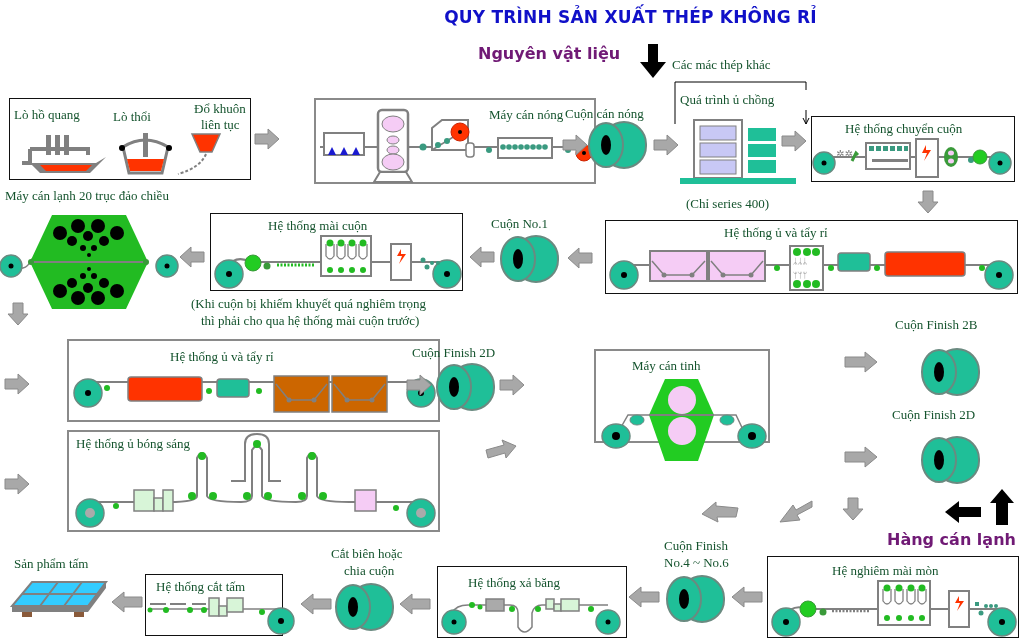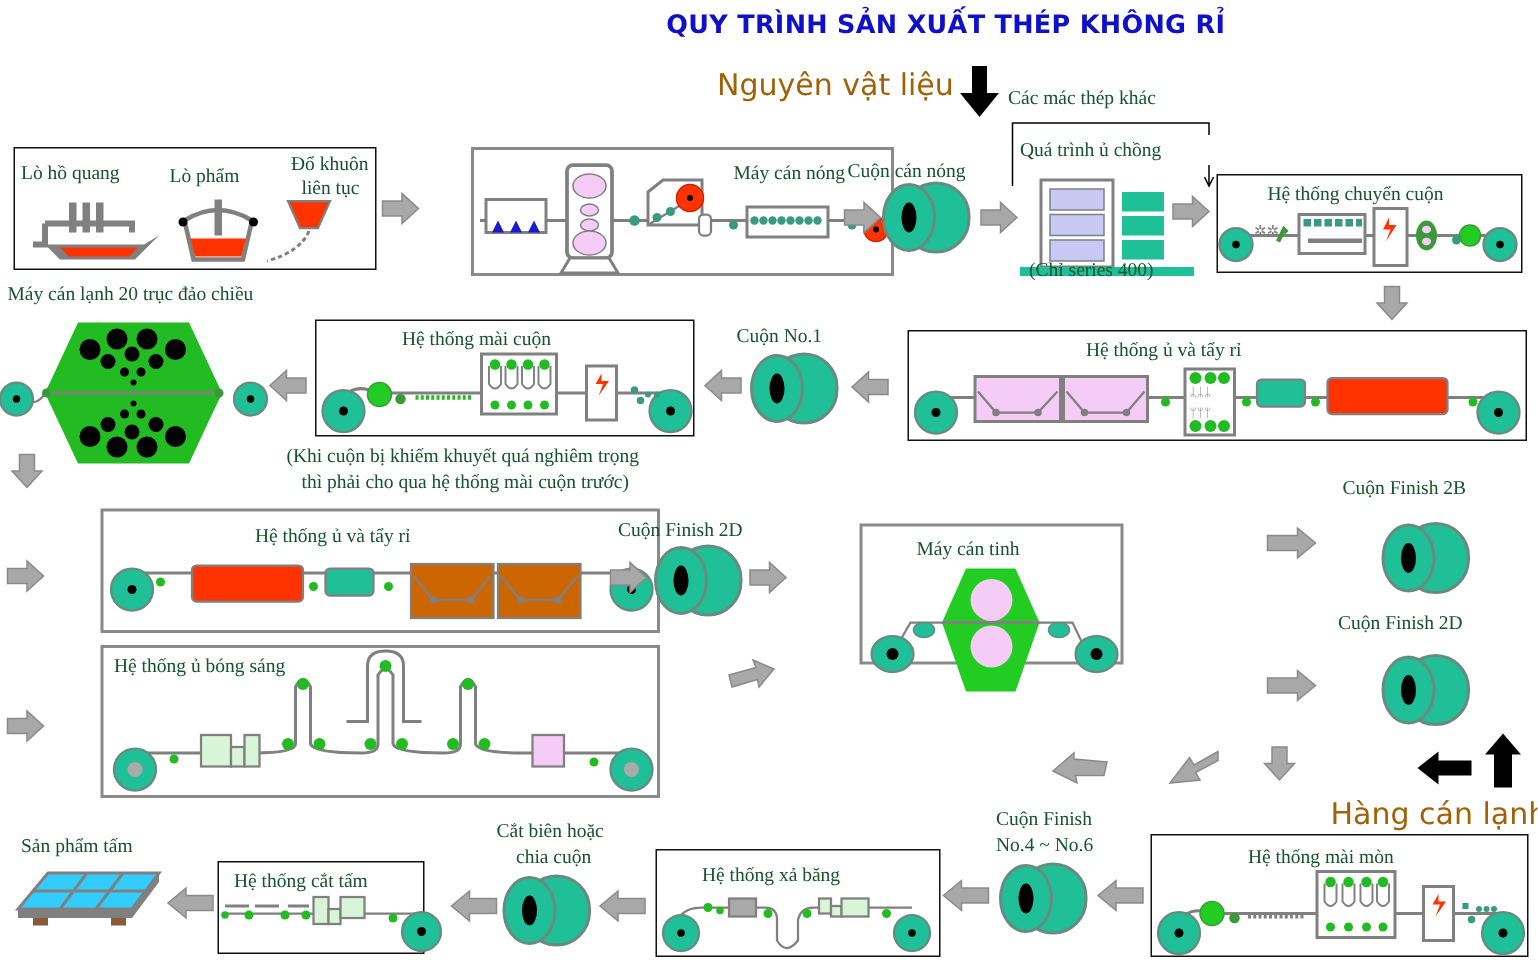--- a/index.html
+++ b/index.html
@@ -5,21 +5,21 @@
   html, body { margin:0; padding:0; background:#ffffff; }
   body { width:1025px; height:644px; position:relative; overflow:hidden;
          font-family:"DejaVu Sans", sans-serif; }
   .lbl { position:absolute; color:#14532d; font-size:13px; white-space:nowrap; line-height:16px;font-family:Liberation Serif, serif; }
   .lbl.c { text-align:center;margin-left:16px; }
   .box { position:absolute; box-sizing:border-box; background:#fff; }
   .box.dk { border:1.5px solid #111; }
   .box.gr { border:2px solid #8a8a8a;margin-left:36px; }
   .title { position:absolute; left:0; width:100%; text-align:center; top:7px; padding-left:236px; box-sizing:border-box;
            color:#1010c8; font-weight:bold; font-size:17px; letter-spacing:0.2px; }
-  .red { color:#a16207; font-weight:normal; font-size:20px; position:absolute; white-space:nowrap; }
+  .red { color:#701a75; font-weight:bold; font-size:16px; position:absolute; white-space:nowrap; }
   svg { position:absolute; overflow:visible; }
 </style>
 </head>
 <body>
 
 <svg width="0" height="0" style="position:absolute">
   <defs>
     <g id="arrowR">
         <path d="M0,5 H13 V0 L24,10 L13,20 V15 H0 Z" fill="#a8a8a8" stroke="#8a8a8a" stroke-width="1"></path>
       </g>
@@ -49,21 +49,21 @@
 </svg>
 
 <div class="title">QUY TRÌNH SẢN XUẤT THÉP KHÔNG RỈ</div>
 <div class="red" style="left:478px;top:44px;">Nguyên vật liệu</div>
 <svg style="left:640px;top:44px;" width="26" height="34">
   <path d="M8,0 H18 V18 H26 L13,34 L0,18 H8 Z" fill="#000"></path>
 </svg>
 
 <div class="box dk" style="left:9px;top:98px;width:242px;height:82px;">
   <div class="lbl" style="left:4px;top:8px;">Lò hồ quang</div>
-  <div class="lbl" style="left:103px;top:10px;">Lò phẩm</div>
+  <div class="lbl" style="left:103px;top:10px;">Lò thổi</div>
   <div class="lbl c" style="left:168px;top:2px;">Đổ khuôn</div>
   <div class="lbl c" style="left:175px;top:18px;">liên tục</div>
   <svg style="left:8px;top:34px;" width="90" height="45">
     <path d="M12,16 H70 V22 M12,16 V30 H4" fill="none" stroke="#808080" stroke-width="4"></path>
     <rect x="28" y="2" width="5" height="20" fill="#808080"></rect>
       <rect x="37" y="2" width="5" height="20" fill="#808080"></rect>
       <rect x="46" y="2" width="5" height="20" fill="#808080"></rect>
     <path d="M12,30 H78 L88,24 L72,40 H22 Z" fill="#808080"></path>
     <path d="M22,32 H74 L68,38 H28 Z" fill="#ff3300"></path>
   </svg>
@@ -141,21 +141,21 @@
 <svg style="left:680px;top:118px;" width="118" height="68">
   <rect x="14" y="2" width="48" height="58" fill="#fff" stroke="#808080" stroke-width="2"></rect>
   <rect x="20" y="8" width="36" height="14" fill="#c8c8f5" stroke="#808080"></rect>
   <rect x="20" y="25" width="36" height="14" fill="#c8c8f5" stroke="#808080"></rect>
   <rect x="20" y="42" width="36" height="14" fill="#c8c8f5" stroke="#808080"></rect>
   <rect x="68" y="10" width="28" height="13" fill="#1fbf98"></rect>
   <rect x="68" y="26" width="28" height="13" fill="#1fbf98"></rect>
   <rect x="68" y="42" width="28" height="13" fill="#1fbf98"></rect>
   <rect x="0" y="60" width="116" height="6" fill="#1fbf98"></rect>
 </svg>
-<div class="lbl" style="left:686px;top:172px;">(Chỉ series 400)</div>
+<div class="lbl" style="left:686px;top:196px;">(Chỉ series 400)</div>
 <svg style="left:782px;top:131px;" width="24" height="20">
     <use href="#arrowR"></use>
   </svg>
 
 <div class="box dk" style="left:811px;top:116px;width:204px;height:66px;">
   <div class="lbl" style="left:33px;top:4px;">Hệ thống chuyển cuộn</div>
   <svg style="left:0;top:0;" width="204" height="66">
     <line x1="12" y1="40" x2="188" y2="40" stroke="#808080" stroke-width="2"></line>
     <use href="#reelS" x="12" y="46"></use>
     <use href="#reelS" x="188" y="46"></use>
@@ -340,21 +340,21 @@
 <svg style="left:436px;top:364px;" width="62" height="48">
     <use href="#coilBig"></use>
   </svg>
 <svg style="left:500px;top:375px;" width="24" height="20">
     <use href="#arrowR"></use>
   </svg>
 <svg style="left:486px;top:438px;" width="30" height="24">
   <path d="M0,12 L18,7 L16,2 L30,8 L20,20 L19,15 L2,20 Z" fill="#a8a8a8" stroke="#8a8a8a"></path>
 </svg>
 
-<div class="box gr" style="left:537px;top:349px;width:176px;height:94px;">
+<div class="box gr" style="left:558px;top:349px;width:176px;height:94px;">
   <div class="lbl" style="left:36px;top:7px;">Máy cán tinh</div>
   <svg style="left:0;top:0;" width="176" height="128">
     <path d="M20,85 L32,64 L140,64 L150,85" fill="none" stroke="#808080" stroke-width="1.5"></path>
     <ellipse cx="20" cy="85" rx="14" ry="12" fill="#1fbf98" stroke="#6a8a80" stroke-width="1.5"></ellipse>
       <circle cx="20" cy="85" r="4" fill="#000"></circle>
     <ellipse cx="156" cy="85" rx="14" ry="12" fill="#1fbf98" stroke="#6a8a80" stroke-width="1.5"></ellipse>
       <circle cx="156" cy="85" r="4" fill="#000"></circle>
     <ellipse cx="41" cy="69" rx="7" ry="5" fill="#1fbf98" stroke="#6a8a80"></ellipse>
     <ellipse cx="131" cy="69" rx="7" ry="5" fill="#1fbf98" stroke="#6a8a80"></ellipse>
     <path d="M69,28 H102 L118,64 L102,110 H69 L53,64 Z" fill="#22cc22"></path>
@@ -498,21 +498,21 @@
 <div class="lbl c" style="left:648px;top:538px;">Cuộn Finish</div>
 <div class="lbl c" style="left:648px;top:555px;">No.4 ~ No.6</div>
 <svg style="left:666px;top:576px;" width="62" height="48">
     <use href="#coilBig"></use>
   </svg>
 <svg style="left:732px;top:587px;" width="30" height="20">
     <path d="M30,5 H12 V0 L0,10 L12,20 V15 H30 Z" fill="#a8a8a8" stroke="#8a8a8a"></path>
   </svg>
 
 <div class="box dk" style="left:767px;top:556px;width:252px;height:82px;">
-  <div class="lbl" style="left:64px;top:6px;">Hệ thống mài mòn</div>
+  <div class="lbl" style="left:64px;top:6px;">Hệ nghiêm mài mòn</div>
   <svg style="left:0;top:0;" width="252" height="82">
     <path d="M16,60 Q24,46 40,52 L56,52 L235,52" fill="none" stroke="#808080" stroke-width="2"></path>
     <use href="#reel" x="18" y="65"></use>
     <use href="#reel" x="234" y="65"></use>
     <circle cx="40" cy="52" r="8" fill="#22cc22" stroke="#3a9a3a"></circle>
     <circle cx="55" cy="55" r="3.5" fill="#3a9a3a"></circle>
     <line x1="64" y1="54" x2="102" y2="54" stroke="#808080" stroke-width="2.5" stroke-dasharray="2,1.5"></line>
     <rect x="110" y="24" width="52" height="44" fill="#fff" stroke="#808080" stroke-width="2"></rect>
     <g fill="#22bb22">
         <circle cx="119" cy="31" r="3.5"></circle>

